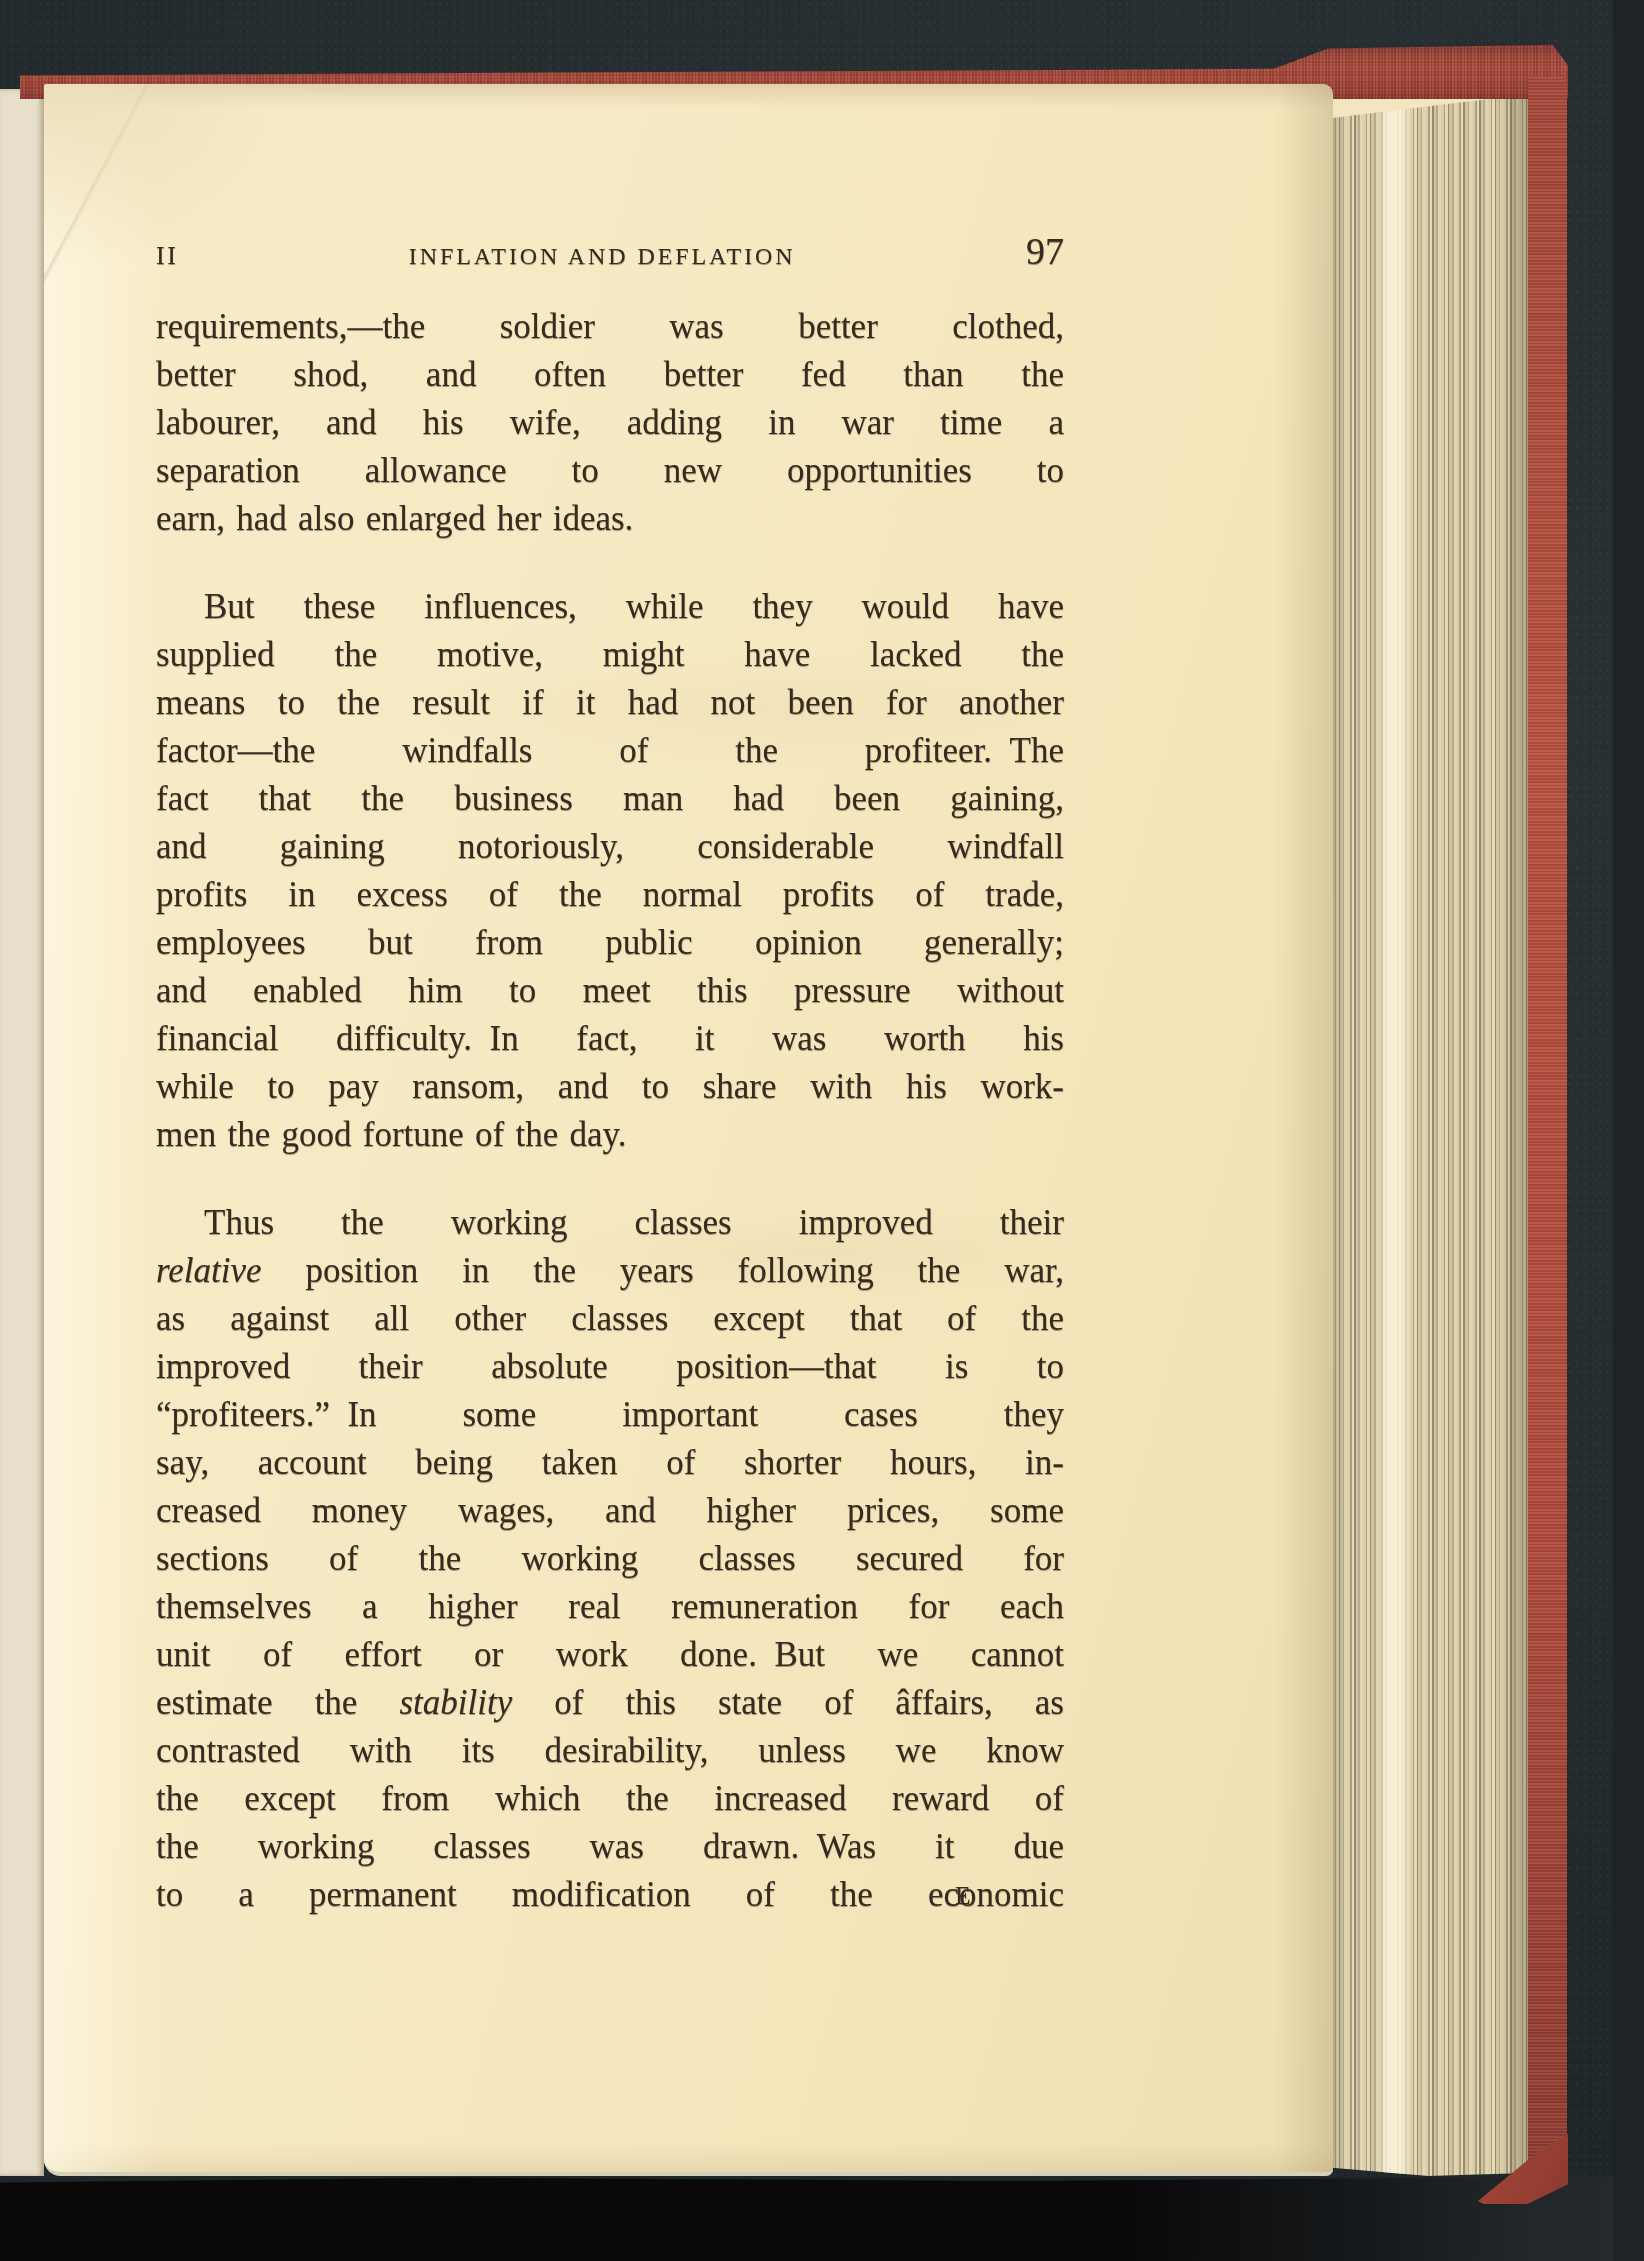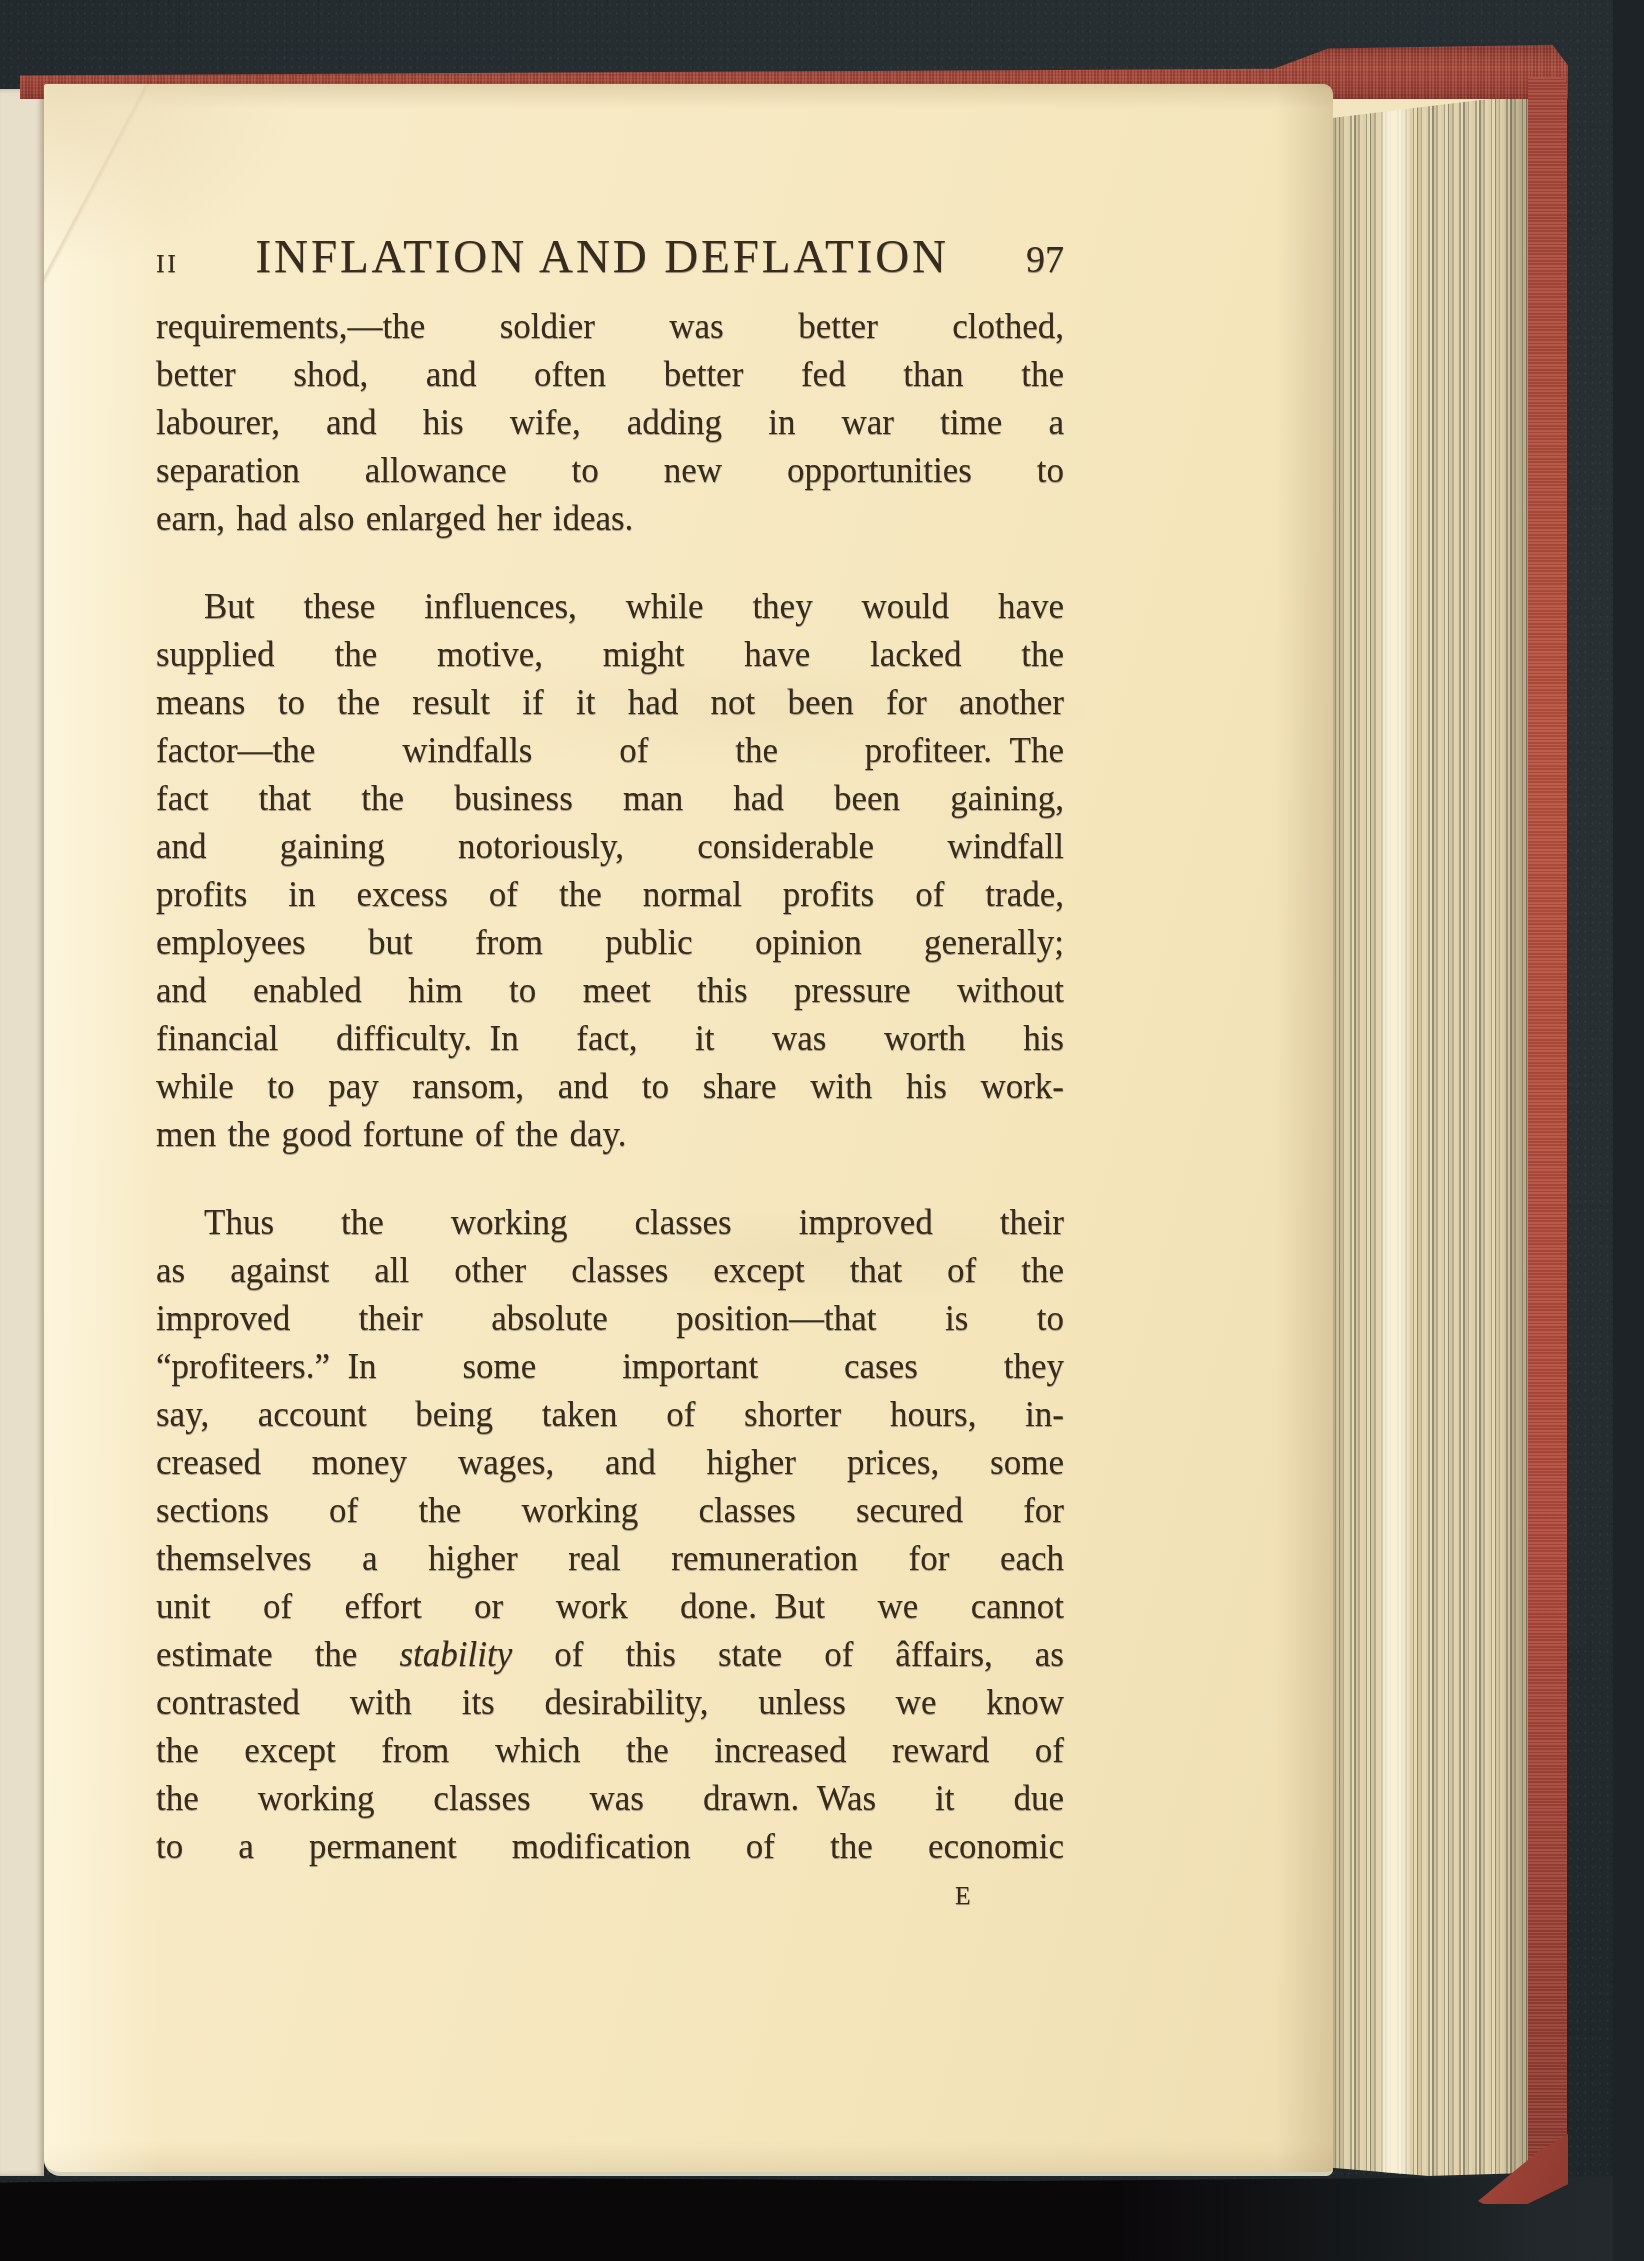--- a/index.html
+++ b/index.html
@@ -98,21 +98,21 @@
   .print{
     position:absolute; left:112px; top:0; width:908px; height:100%;
     color:#362b1e;
   }
   .page-header{
     position:absolute; left:0; top:145px; width:100%;
     display:flex; align-items:baseline;
     text-shadow:0.3px 0.5px 0.7px rgba(54,43,30,0.5);
   }
   .chapter-numeral{ font-size:26px; letter-spacing:2.5px; flex:0 0 auto; }
-  .running-title{ flex:1 1 auto; text-align:center; font-size:47px; letter-spacing:2.9px; }
+  .running-title{ flex:1 1 auto; text-align:center; font-size:24px; letter-spacing:2.9px; }
   .page-number{ flex:0 0 auto; font-size:38px; }
 
   .body-text{ position:absolute; left:0; top:219px; width:100%; }
   .line{
     height:48px; line-height:48px; font-size:35px; word-spacing:2.5px;
     text-align:justify; text-align-last:justify;
     white-space:normal; overflow:visible;
     text-shadow:0.3px 0.5px 0.7px rgba(54,43,30,0.45);
   }
   .line.flush-left{ text-align:left; text-align-last:left; }
@@ -166,20 +166,21 @@
             <div class="line"><span>and gaining notoriously, considerable windfall</span></div>
             <div class="line"><span>profits in excess of the normal profits of trade,</span></div>
             <div class="line"><span>employees but from public opinion generally;</span></div>
             <div class="line"><span>and enabled him to meet this pressure without</span></div>
             <div class="line"><span>financial difficulty. In fact, it was worth his</span></div>
             <div class="line"><span>while to pay ransom, and to share with his work-</span></div>
             <div class="line flush-left"><span>men the good fortune of the day.</span></div>
           </div>
           <div>
             <div class="line indent"><span>Thus the working classes improved their</span></div>
+            <div class="line"><span class="it">relative</span><span> position in the years following the war,</span></div>
             <div class="line"><span>as against all other classes except that of the</span></div>
             <div class="line"><span>improved their absolute position—that is to</span></div>
             <div class="line"><span>“profiteers.” In some important cases they</span></div>
             <div class="line"><span>say, account being taken of shorter hours, in-</span></div>
             <div class="line"><span>creased money wages, and higher prices, some</span></div>
             <div class="line"><span>sections of the working classes secured for</span></div>
             <div class="line"><span>themselves a higher real remuneration for each</span></div>
             <div class="line"><span>unit of effort or work done. But we cannot</span></div>
             <div class="line"><span>estimate the </span><span class="it">stability</span><span> of this state of âffairs, as</span></div>
             <div class="line"><span>contrasted with its desirability, unless we know</span></div>

